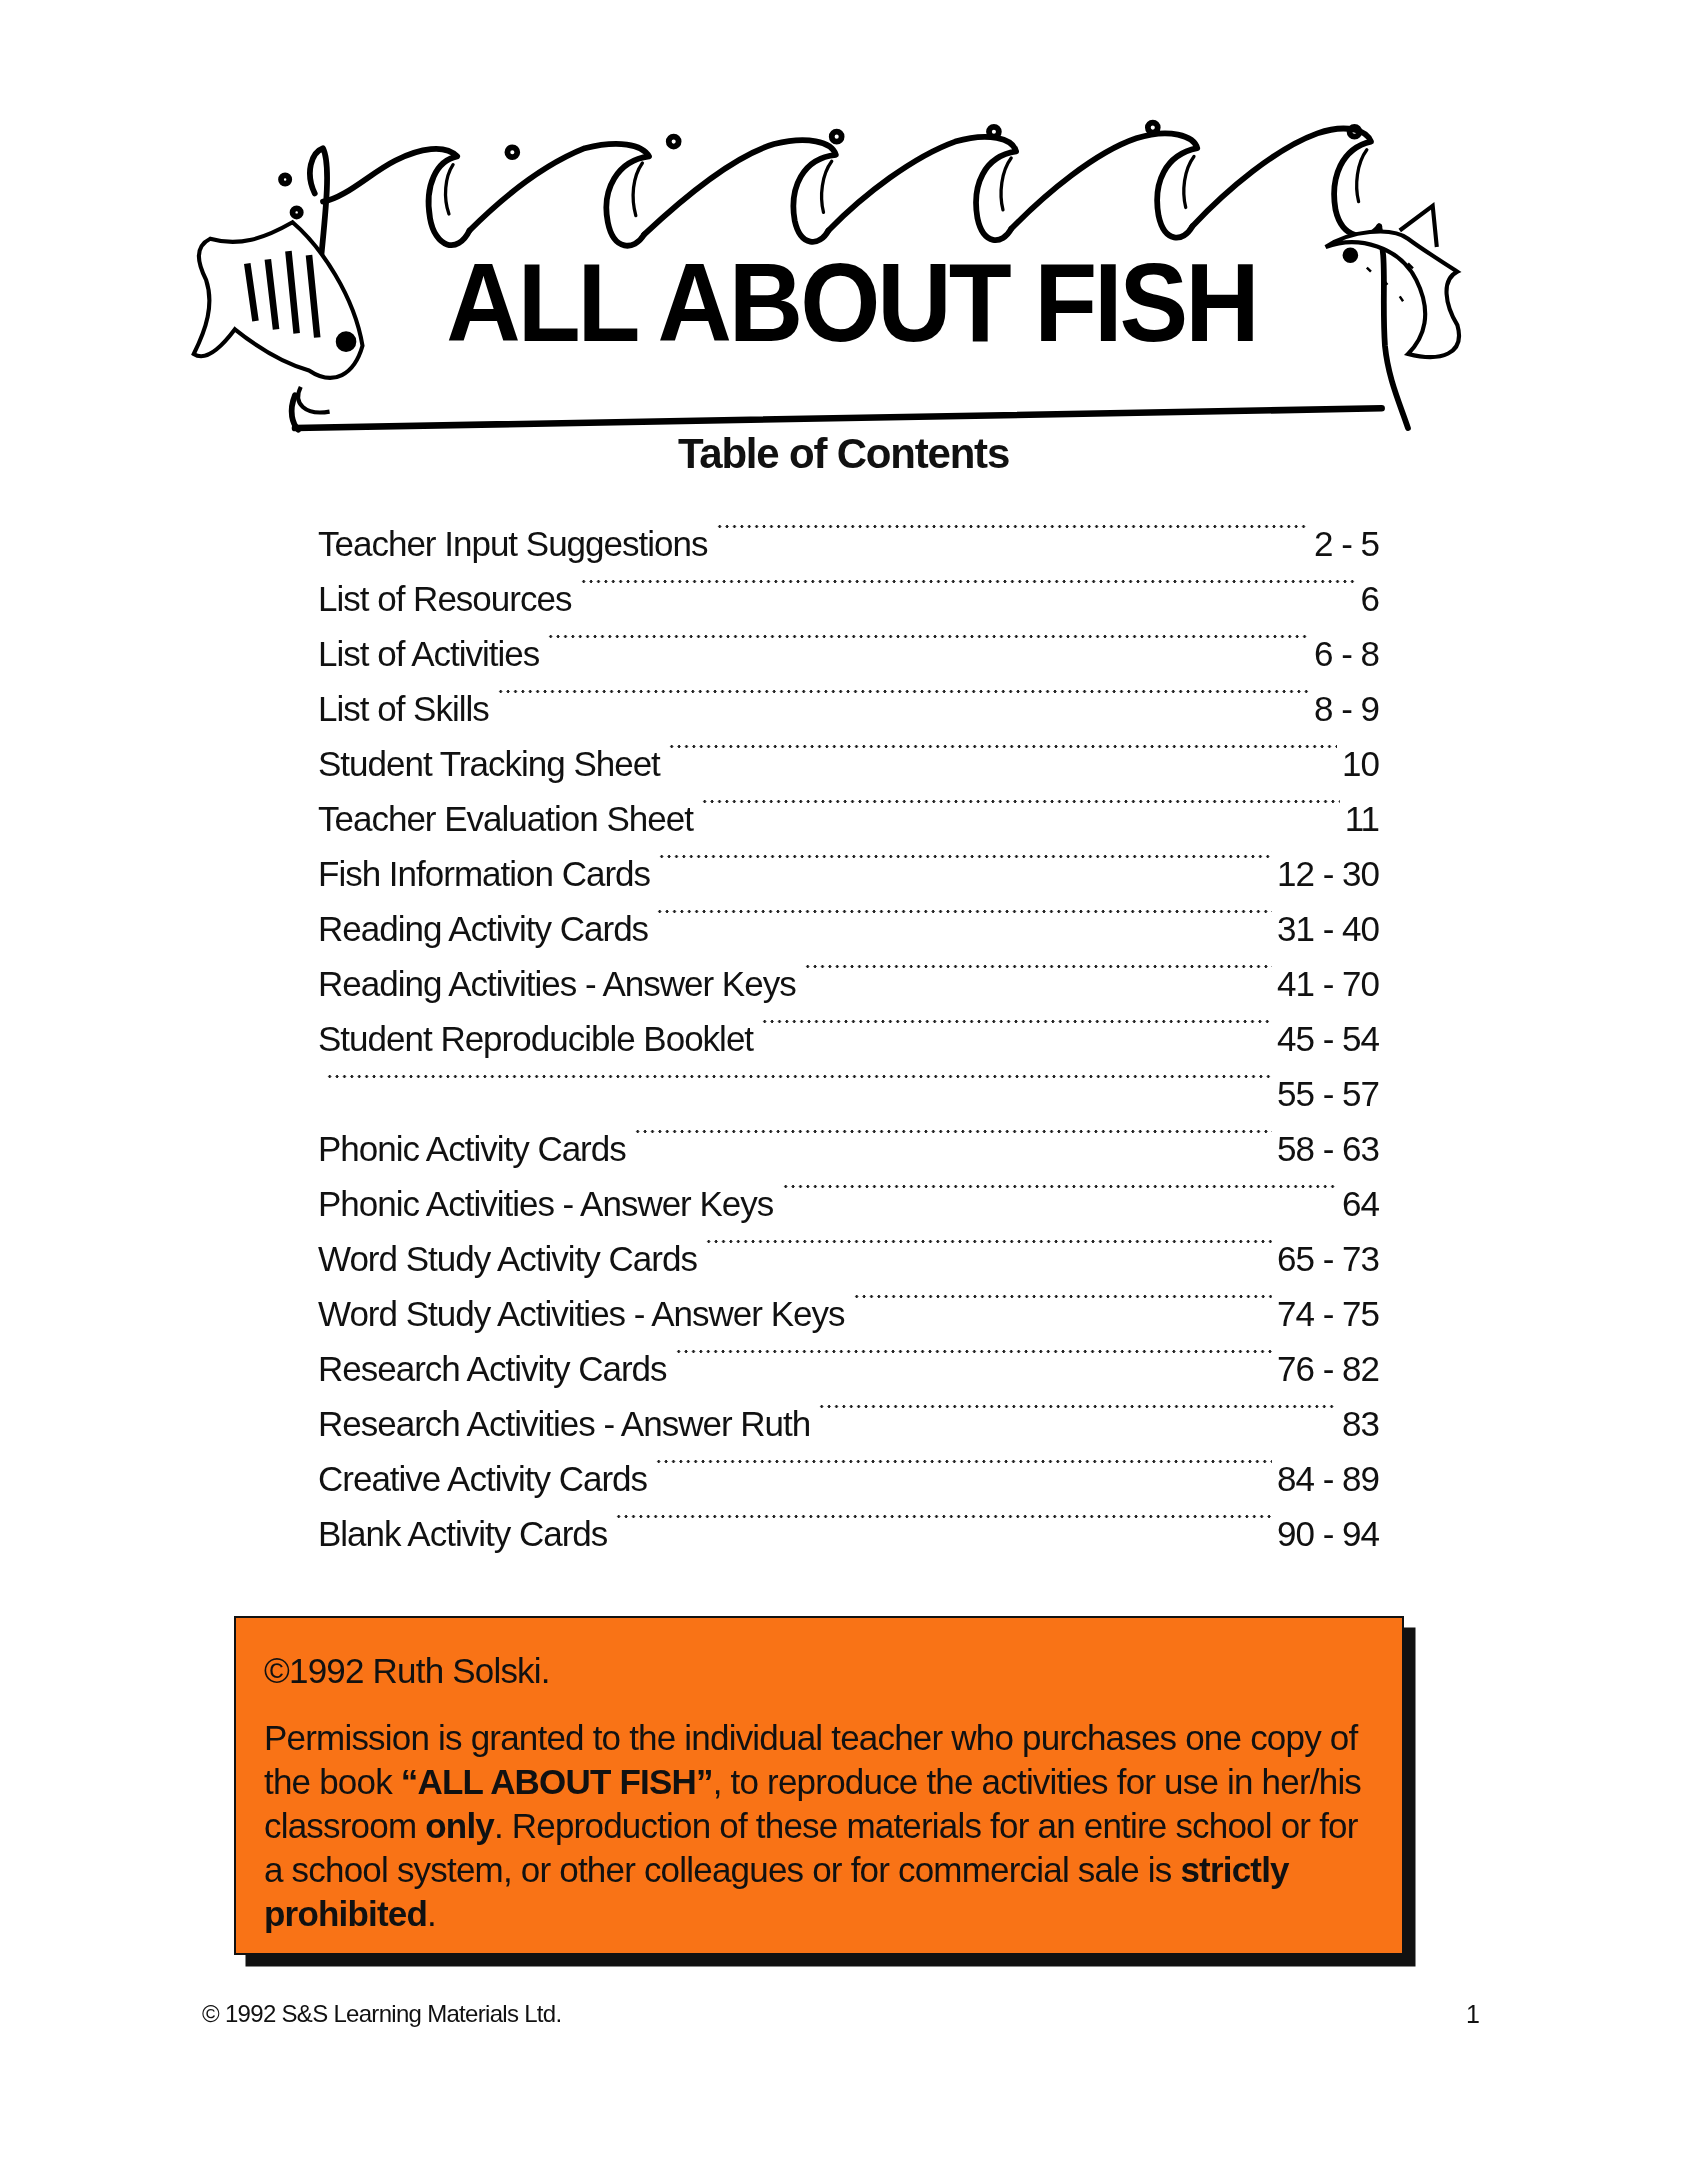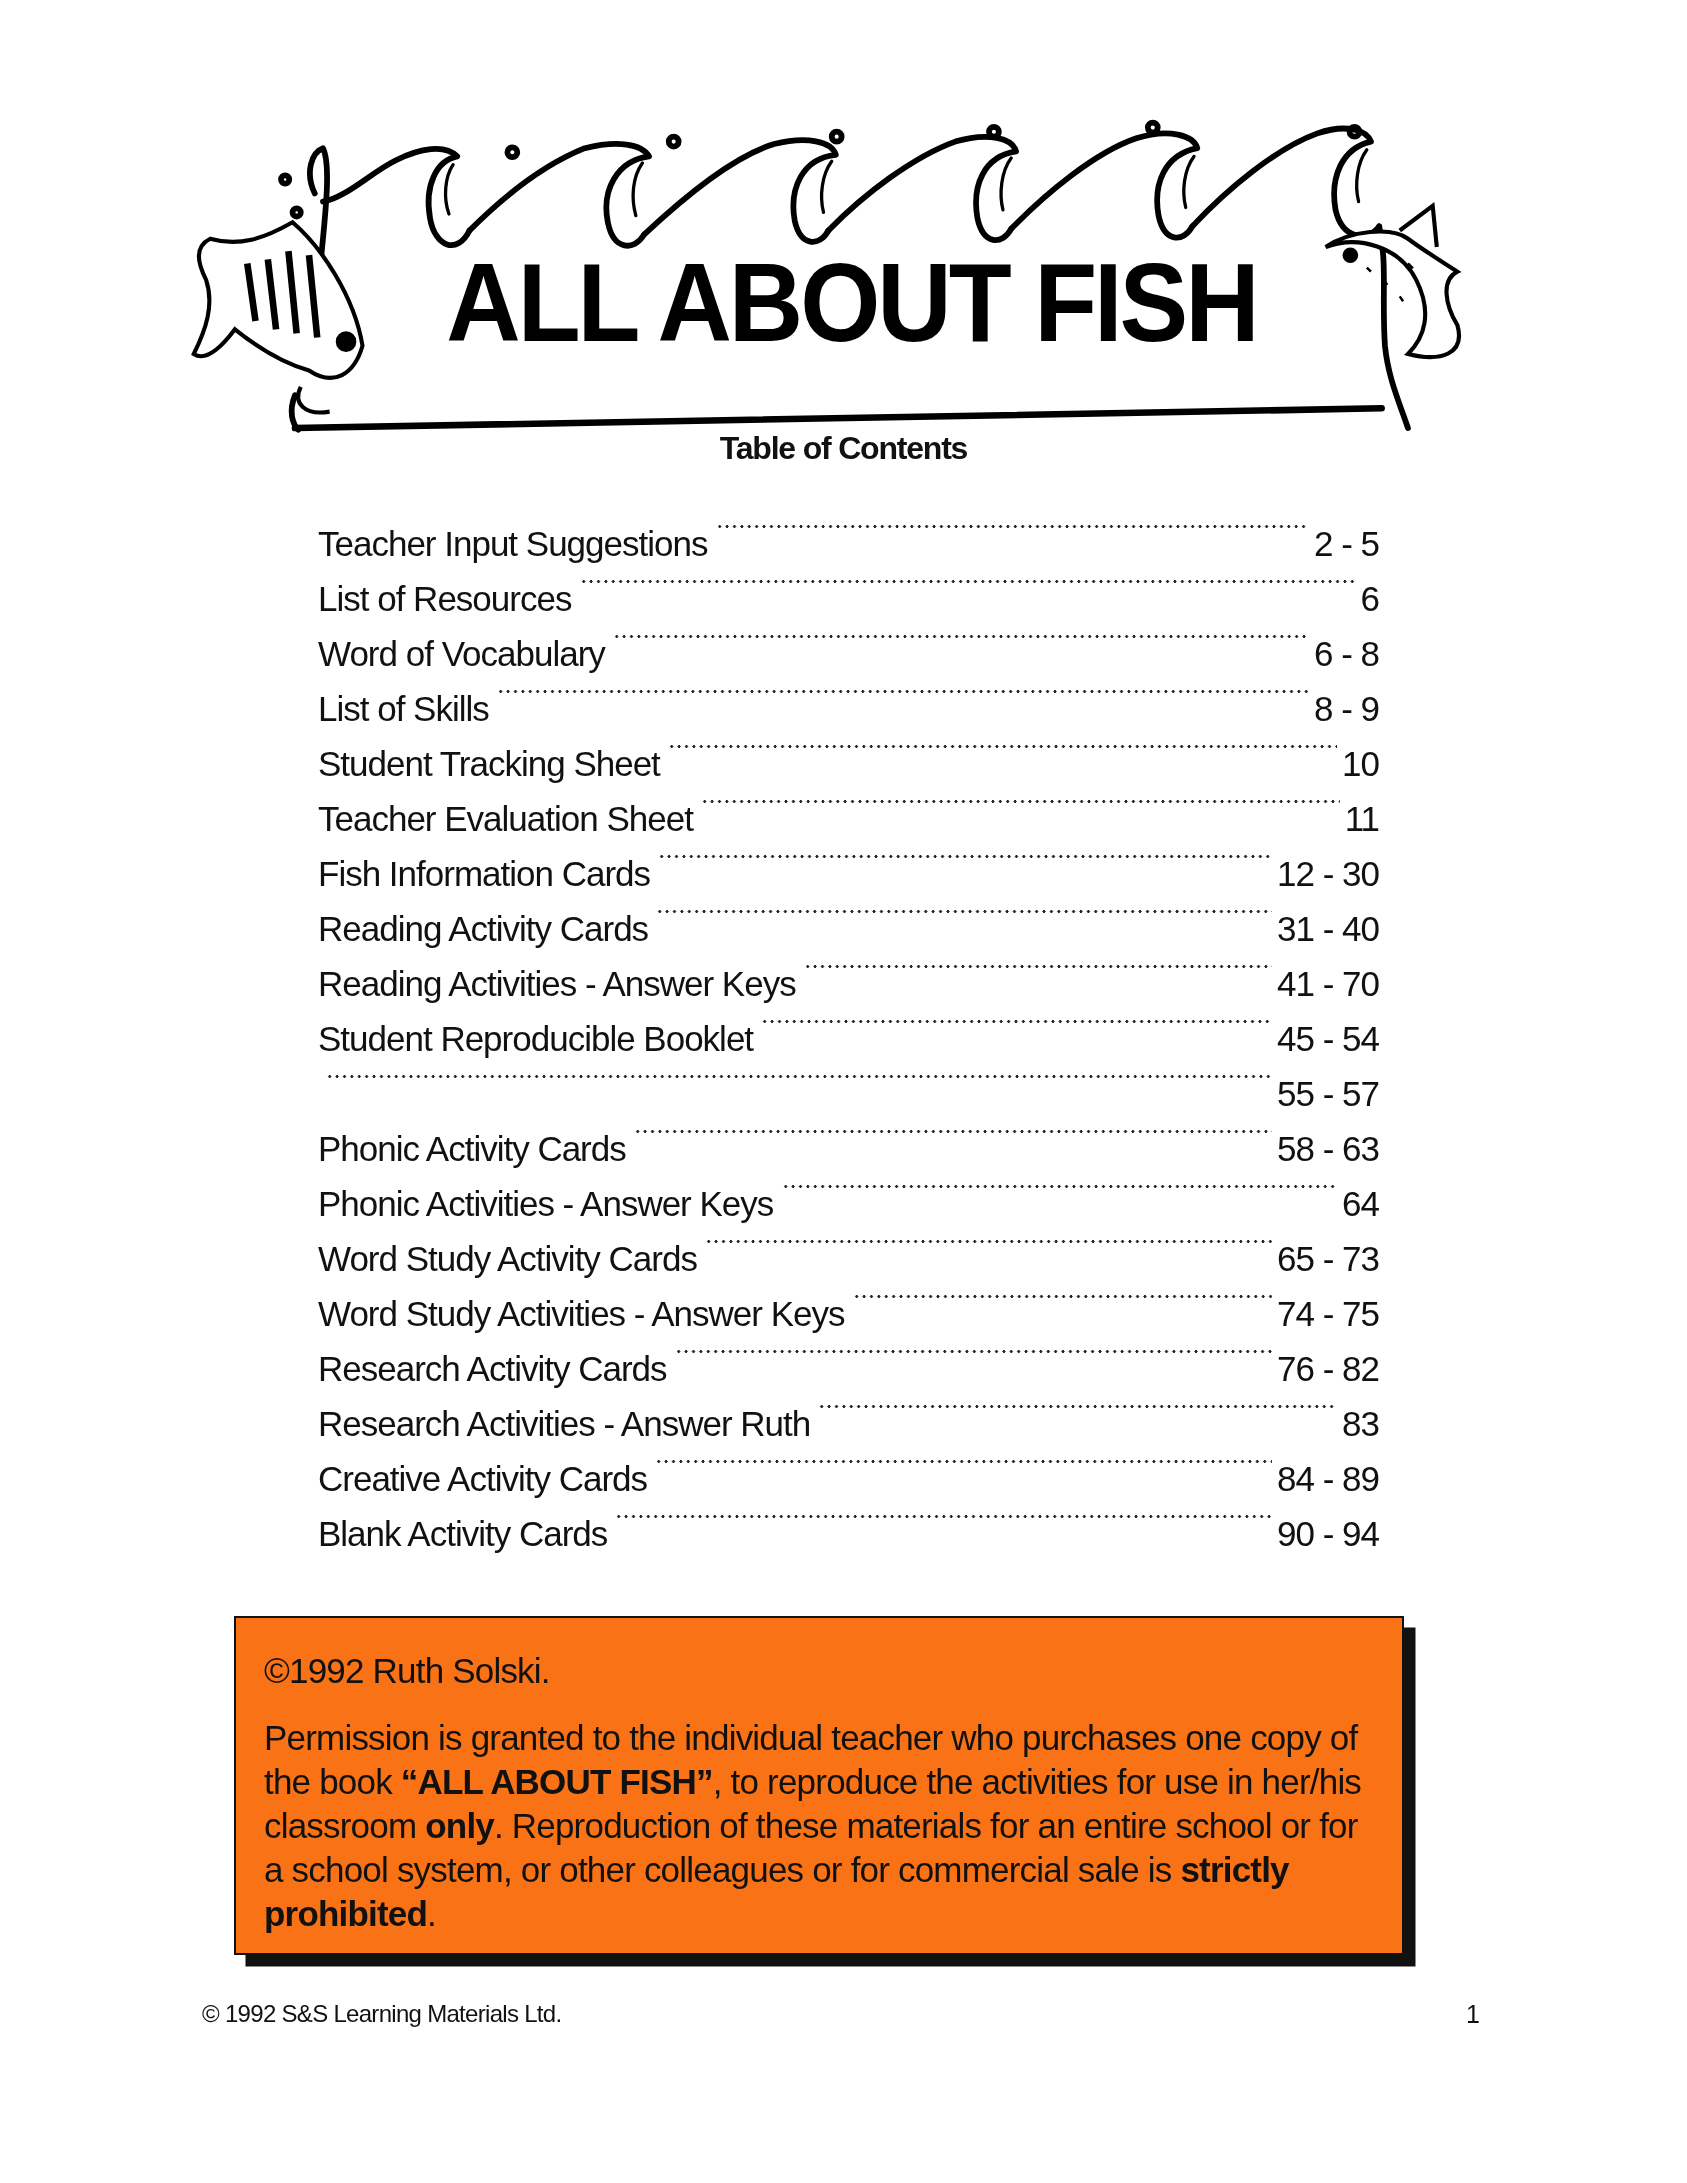--- a/index.html
+++ b/index.html
@@ -4,21 +4,21 @@
 <style>
   html, body { margin:0; padding:0; background:#ffffff; }
   body { width:1687px; height:2183px; position:relative; overflow:hidden;
          font-family:"Liberation Sans", sans-serif; color:#111; }
   .banner { position:absolute; left:8px; top:0; width:1687px; height:461px; }
   .banner svg { position:absolute; left:0; top:0; }
   .title { position:absolute; left:0; width:1687px; top:247px; text-align:center;
            font-family:"Liberation Sans", sans-serif; font-weight:bold; font-size:112px;
            letter-spacing:-3.3px; transform:scaleX(0.92); color:#000; line-height:1; }
   .toc-heading { position:absolute; top:430px; left:0; width:1687px; text-align:center;
-                 font-weight:bold; font-size:32px; letter-spacing:-1.2px; color:#111; }
+                 font-weight:bold; font-size:42px; letter-spacing:-1.2px; color:#111; }
   .toc { position:absolute; left:318px; top:524px; width:1061px; }
   .toc-row { display:flex; align-items:flex-start; height:55px; font-size:35px;
              letter-spacing:-1px; color:#111; }
   .toc-label { white-space:nowrap; }
   .toc-dots { flex:1; margin:0 5px 7.4px 8.2px; height:5px;
               background-image:radial-gradient(circle, #222 1.3px, transparent 1.6px);
               background-size:7.4px 5px; background-repeat:repeat-x; }
   .toc-pages { white-space:nowrap; text-align:right; }
   .notice { position:absolute; left:234px; top:1616px; width:1170px; height:339px;
             border:2.5px solid #111; box-shadow:11.5px 11.5px 0 #111; background:#f97316;
@@ -91,21 +91,21 @@
       <span class="toc-label">Teacher Input Suggestions</span>
       <span class="toc-dots"></span>
       <span class="toc-pages">2 - 5</span>
     </div>
     <div class="toc-row">
       <span class="toc-label">List of Resources</span>
       <span class="toc-dots"></span>
       <span class="toc-pages">6</span>
     </div>
     <div class="toc-row">
-      <span class="toc-label">Word of Vocabulary</span>
+      <span class="toc-label">List of Activities</span>
       <span class="toc-dots"></span>
       <span class="toc-pages">6 - 8</span>
     </div>
     <div class="toc-row">
       <span class="toc-label">List of Skills</span>
       <span class="toc-dots"></span>
       <span class="toc-pages">8 - 9</span>
     </div>
     <div class="toc-row">
       <span class="toc-label">Student Tracking Sheet</span>

